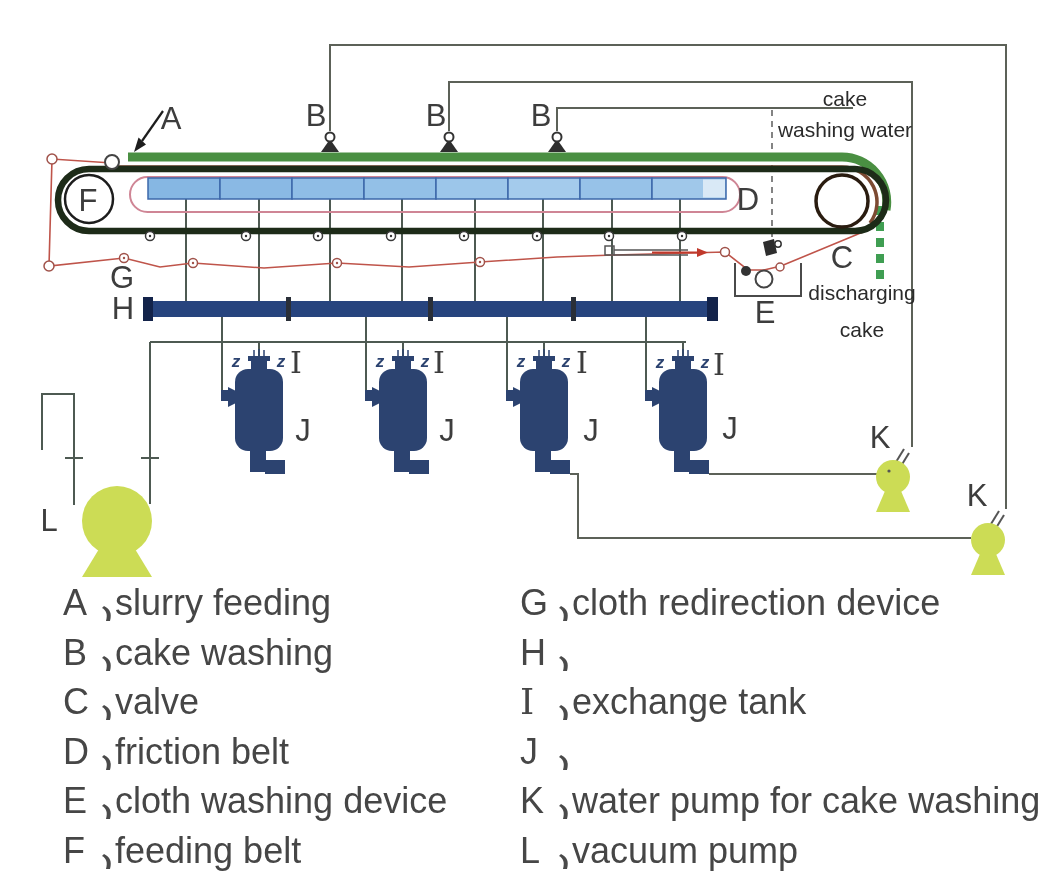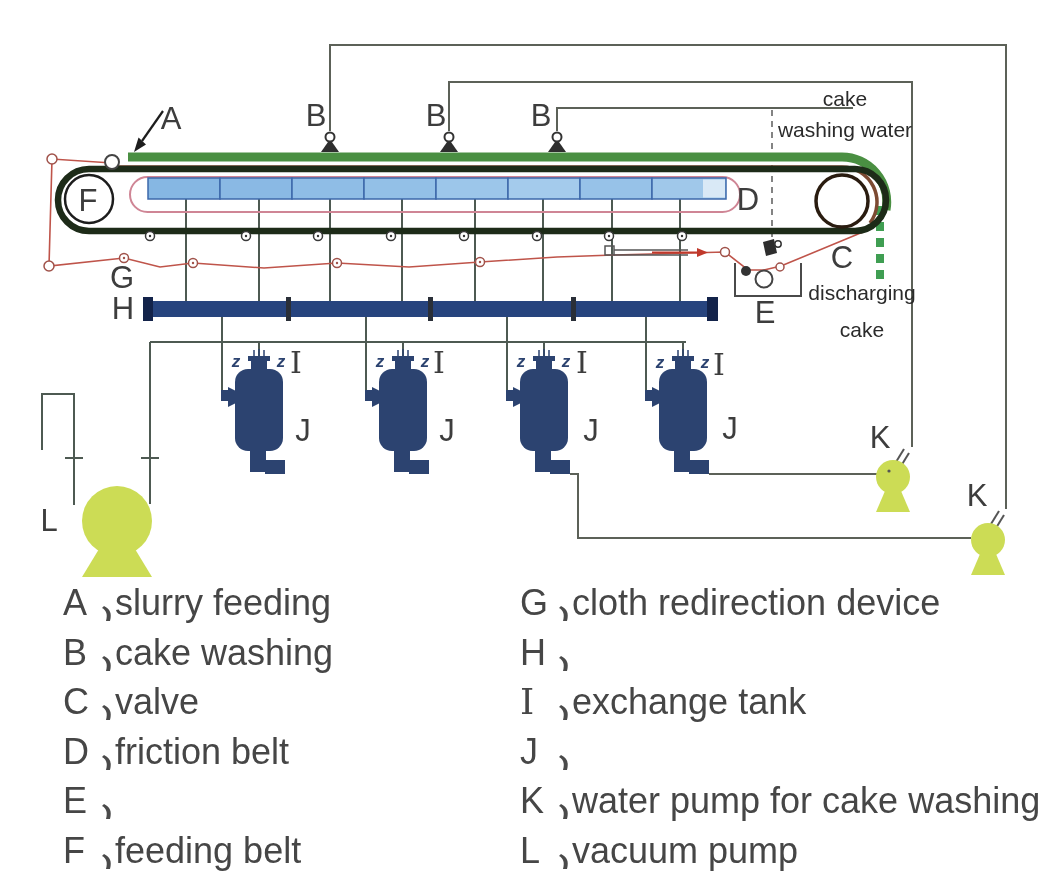--- a/index.html
+++ b/index.html
@@ -316,20 +316,21 @@
       <svg class="dun" viewBox="0 0 14 17" aria-label="、">
             <path d="M3,1 C9,4 11,8 9,16 L5,16 C7,9 5,5 1,3 Z" fill="#4a4a4a"></path>
           </svg>
       <span class="lg-text">friction belt</span>
     </div>
     <div class="lg-row">
       <span class="lg-key">E</span>
       <svg class="dun" viewBox="0 0 14 17" aria-label="、">
             <path d="M3,1 C9,4 11,8 9,16 L5,16 C7,9 5,5 1,3 Z" fill="#4a4a4a"></path>
           </svg>
+      <span class="lg-text">cloth washing device</span>
     </div>
     <div class="lg-row">
       <span class="lg-key">F</span>
       <svg class="dun" viewBox="0 0 14 17" aria-label="、">
             <path d="M3,1 C9,4 11,8 9,16 L5,16 C7,9 5,5 1,3 Z" fill="#4a4a4a"></path>
           </svg>
       <span class="lg-text">feeding belt</span>
     </div>
   </div>
   <div class="lg-col lg-col-right">

